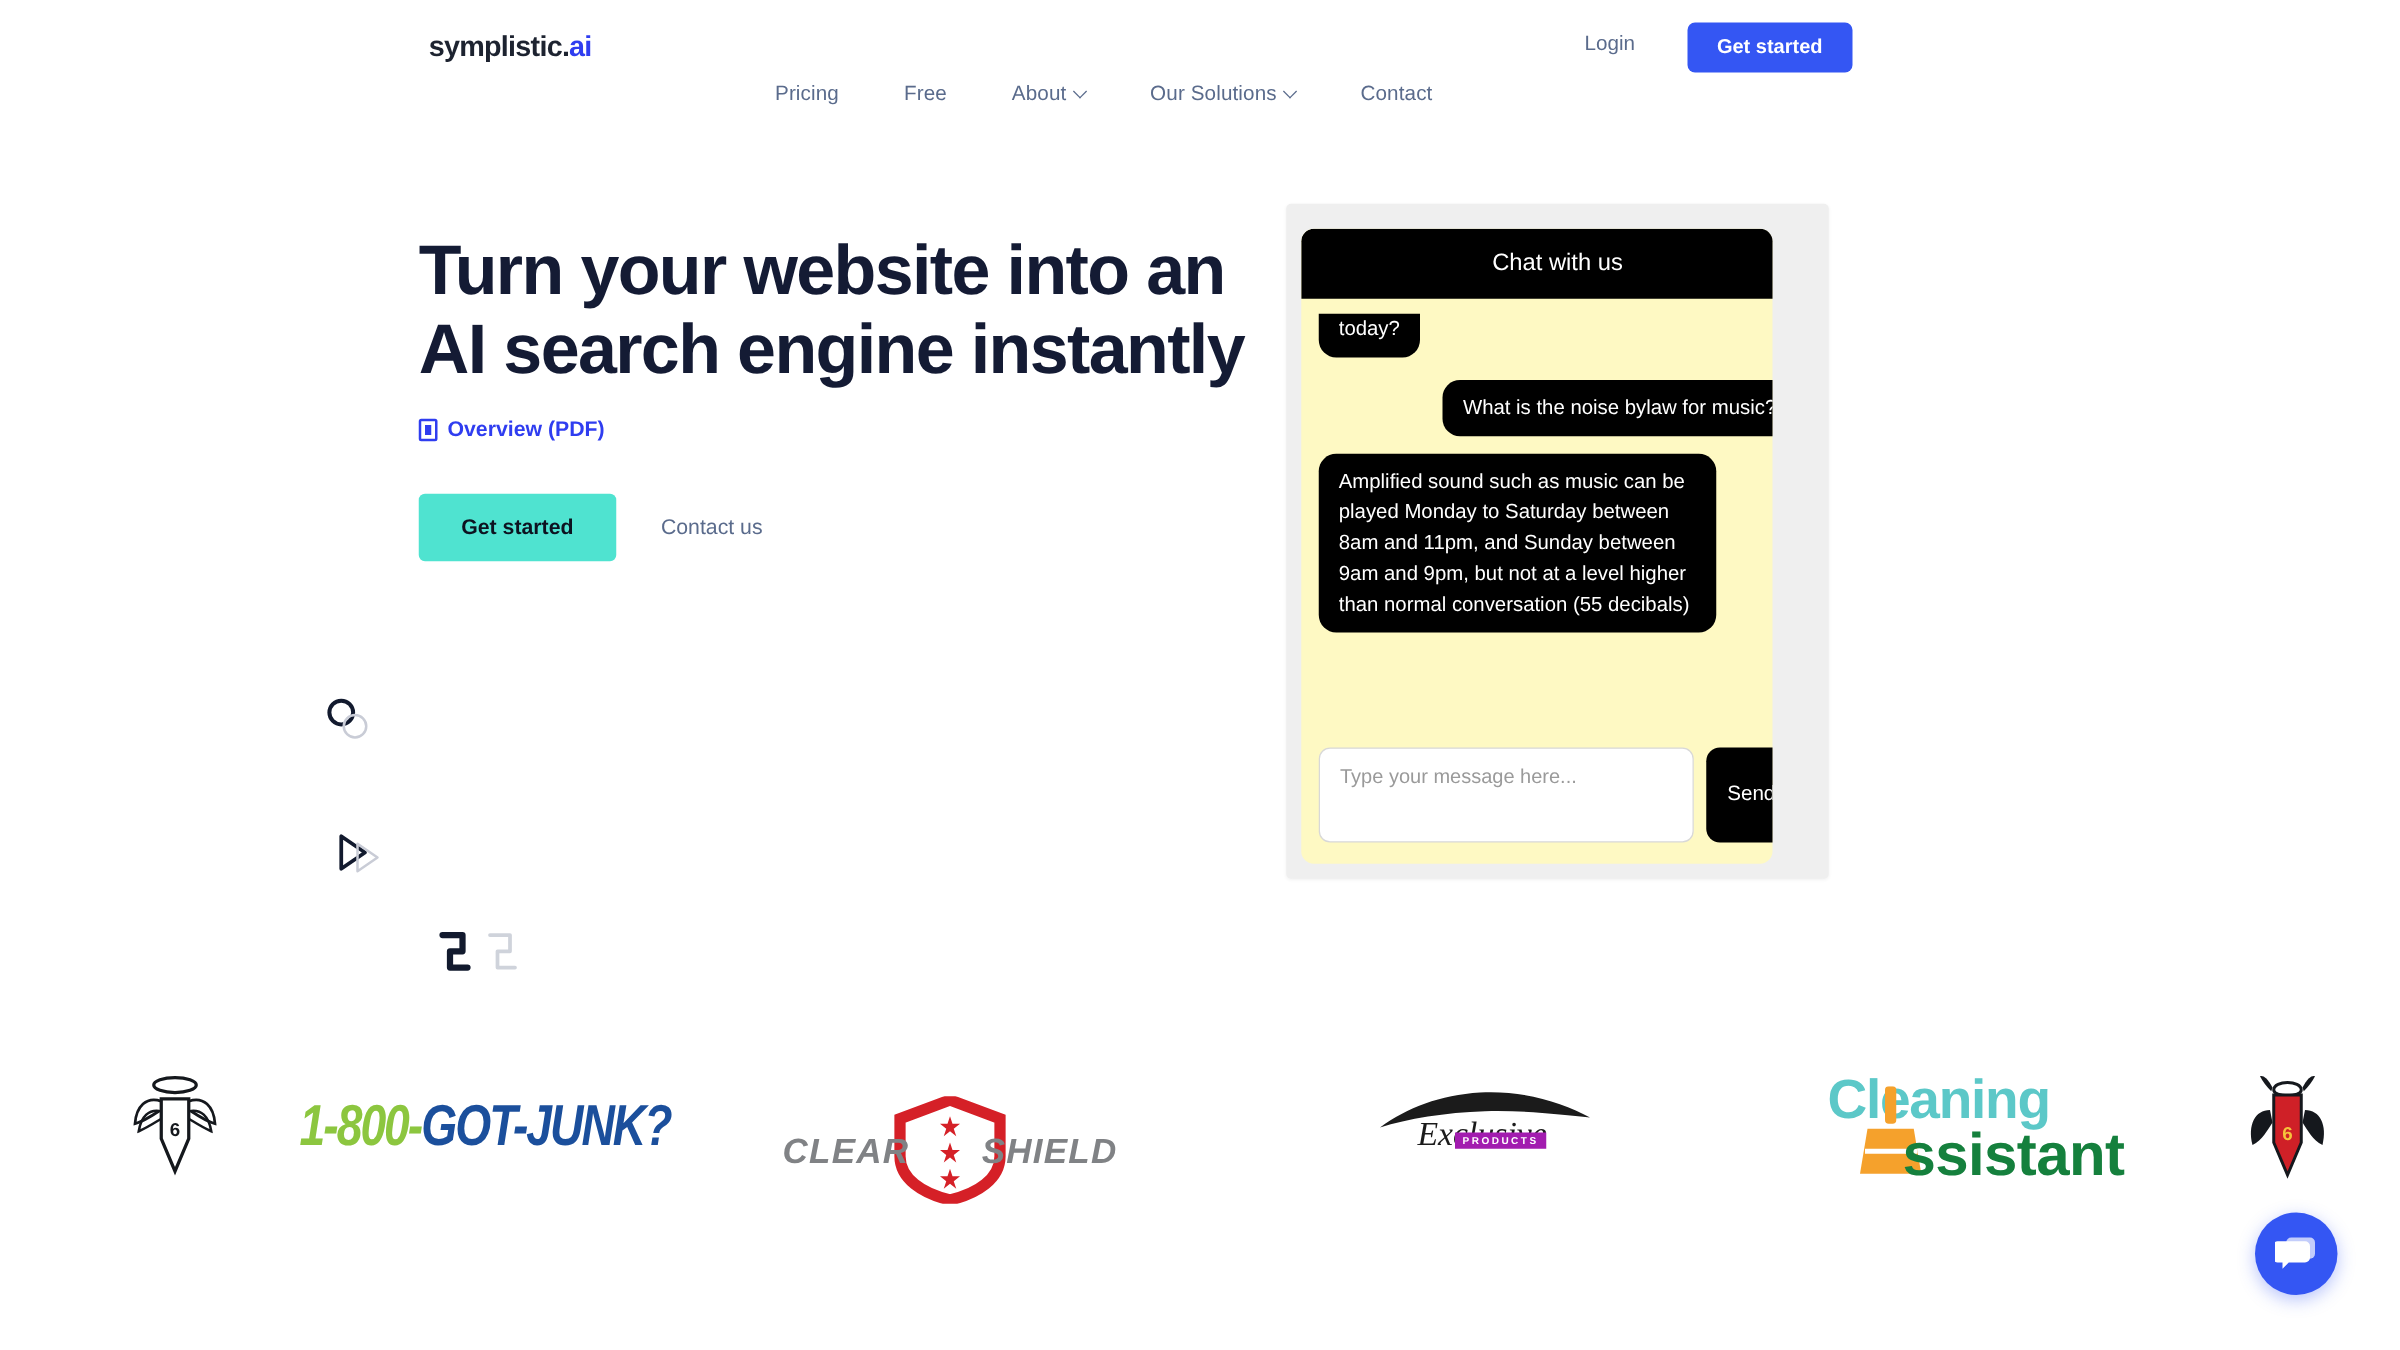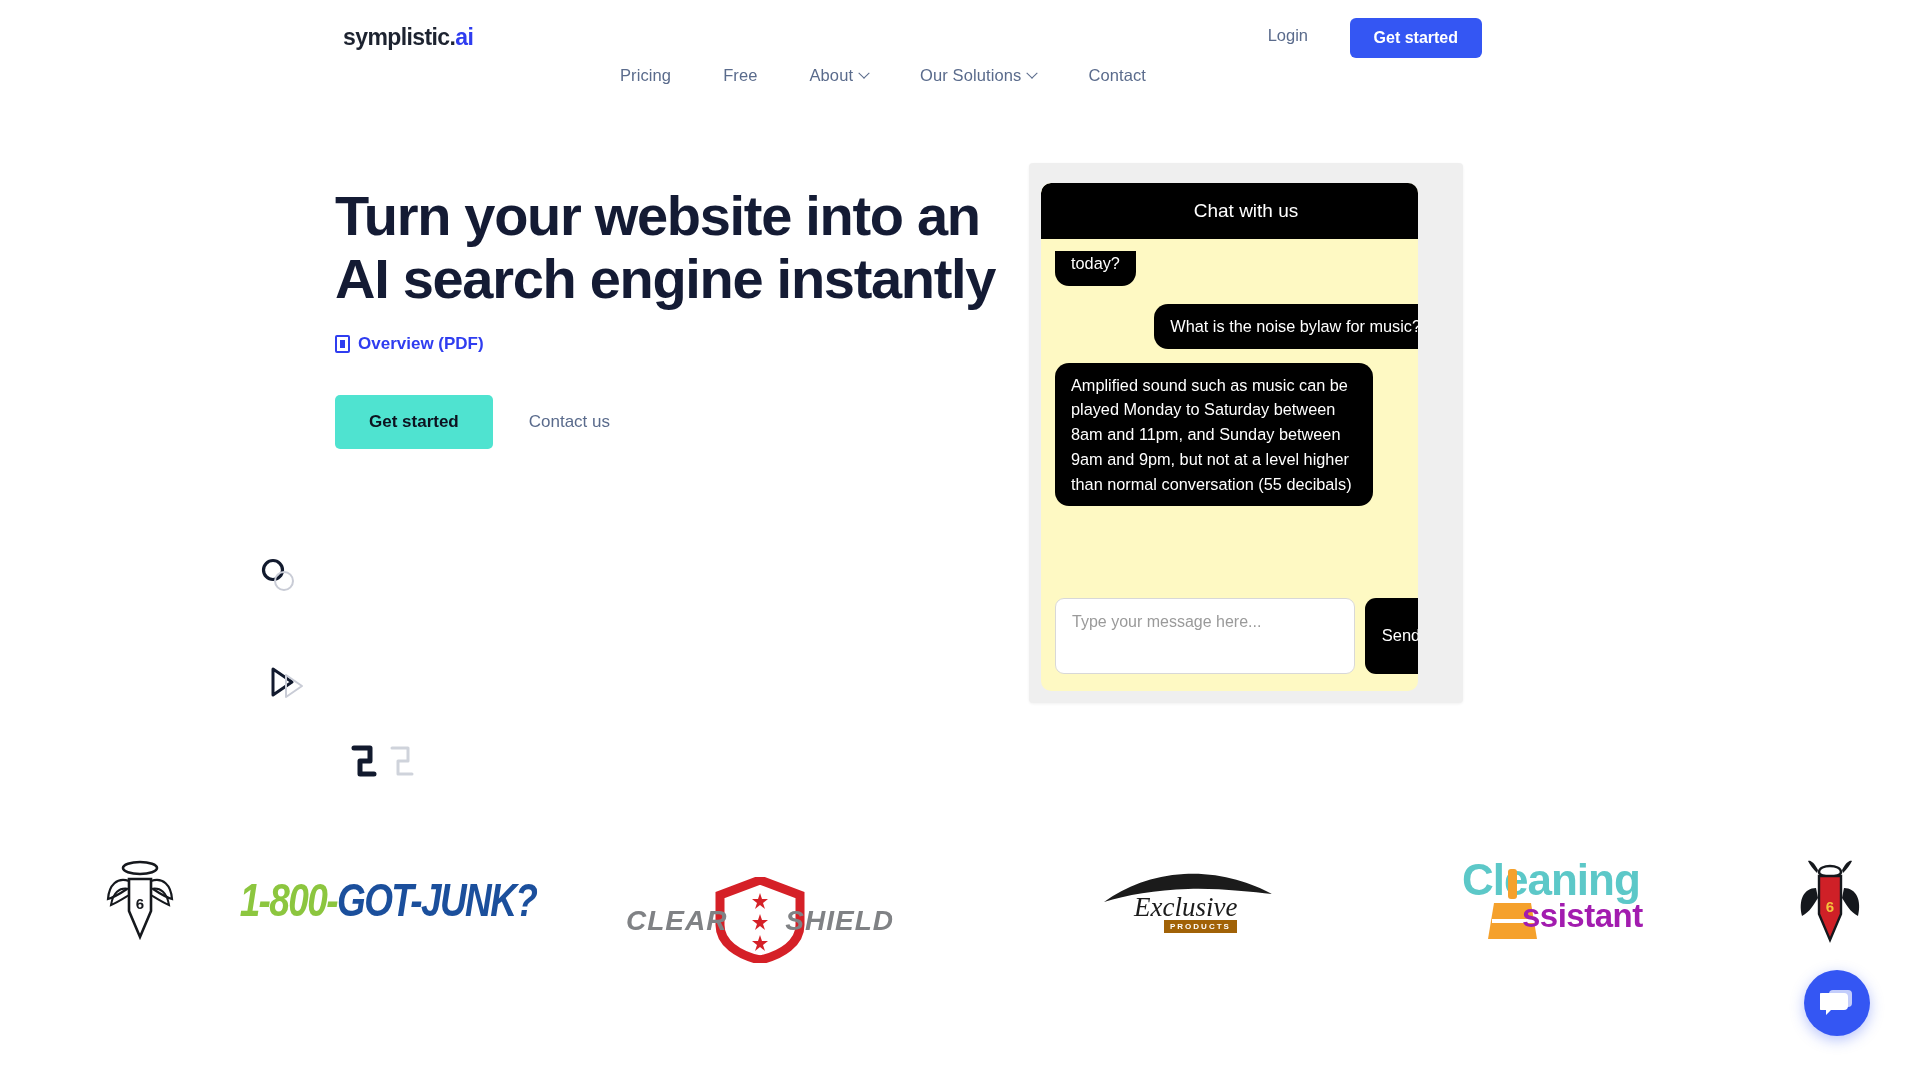--- a/index.html
+++ b/index.html
@@ -293,35 +293,35 @@
       <div style="position:absolute;right:0;top:28px;font-size:28px;font-weight:900;font-style:italic;color:#808285;letter-spacing:1px;">SHIELD</div>
     </div>
   </div>
 
   <div class="logo-cell" style="left:1060px;width:260px;">
     <div style="position:relative;width:180px;height:70px;">
       <svg width="180" height="40" viewBox="0 0 180 40" style="position:absolute;left:0;top:2px;">
         <path d="M4 34 C26 18 52 8 84 6 C118 4 150 14 172 26 C150 24 120 20 88 21 C56 22 26 27 4 34 Z" fill="#1b1b1b"></path>
       </svg>
       <div style="position:absolute;left:34px;top:26px;font-family:'Liberation Serif',serif;font-style:italic;font-size:27px;color:#1b1b1b;">Exclusive</div>
-      <div style="position:absolute;left:64px;top:54px;background:#a16207;color:#fff;font-size:8px;font-weight:700;letter-spacing:2px;padding:2px 6px;">PRODUCTS</div>
+      <div style="position:absolute;left:64px;top:40px;background:#a21caf;color:#fff;font-size:8px;font-weight:700;letter-spacing:2px;padding:2px 6px;">PRODUCTS</div>
     </div>
   </div>
 
   <div class="logo-cell" style="left:1430px;width:260px;">
     <div style="position:relative;width:196px;height:92px;">
       <div style="position:absolute;left:0;top:0;font-size:44px;font-weight:700;color:#5cc8c8;letter-spacing:-1px;">
         <span>C</span><span>leaning</span>
       </div>
       <svg width="52" height="74" viewBox="0 0 52 74" style="position:absolute;left:26px;top:14px;">
         <rect x="20" y="0" width="9" height="30" rx="3" fill="#f5a12c"></rect>
         <path d="M6 34 L43 34 L49 70 L0 70 Z" fill="#f5a12c"></path>
         <path d="M4 52 H46" stroke="#fff" stroke-width="4"></path>
       </svg>
-      <div style="position:absolute;left:60px;top:42px;font-size:33px;font-weight:600;color:#a21caf;letter-spacing:-0.5px;">ssistant</div>
+      <div style="position:absolute;left:60px;top:42px;font-size:48px;font-weight:600;color:#15803d;letter-spacing:-0.5px;">ssistant</div>
     </div>
   </div>
 
   <div class="logo-cell" style="left:1760px;width:140px;">
     <svg width="68" height="86" viewBox="0 0 68 86">
       <path d="M22 12 C18 4 14 2 12 3 C14 7 17 11 21 15" fill="#15181d"></path>
       <path d="M46 12 C50 4 54 2 56 3 C54 7 51 11 47 15" fill="#15181d"></path>
       <path d="M23 14 C23 6 45 6 45 14 C45 20 23 20 23 14 Z" fill="#fff" stroke="#15181d" stroke-width="2.4"></path>
       <path d="M20 30 C8 30 2 42 6 58 C14 54 18 46 22 40" fill="#15181d"></path>
       <path d="M48 30 C60 30 66 42 62 58 C54 54 50 46 46 40" fill="#15181d"></path>

